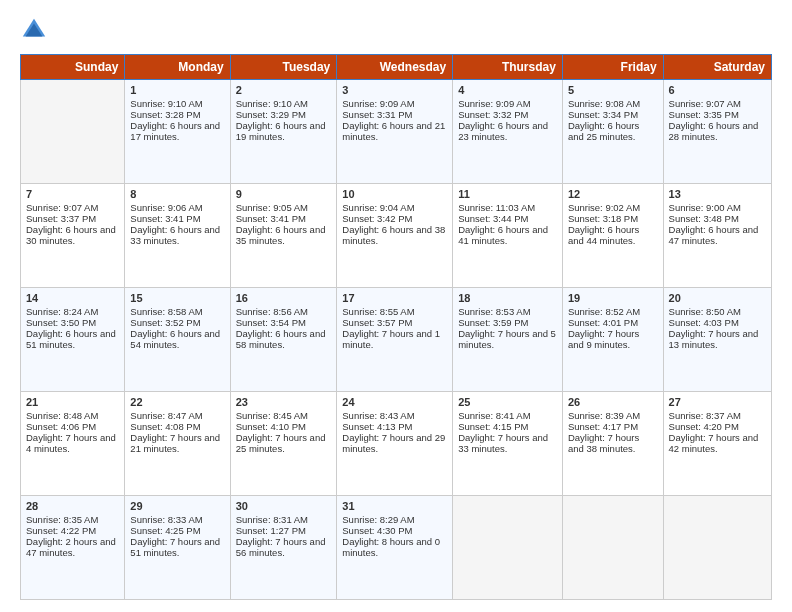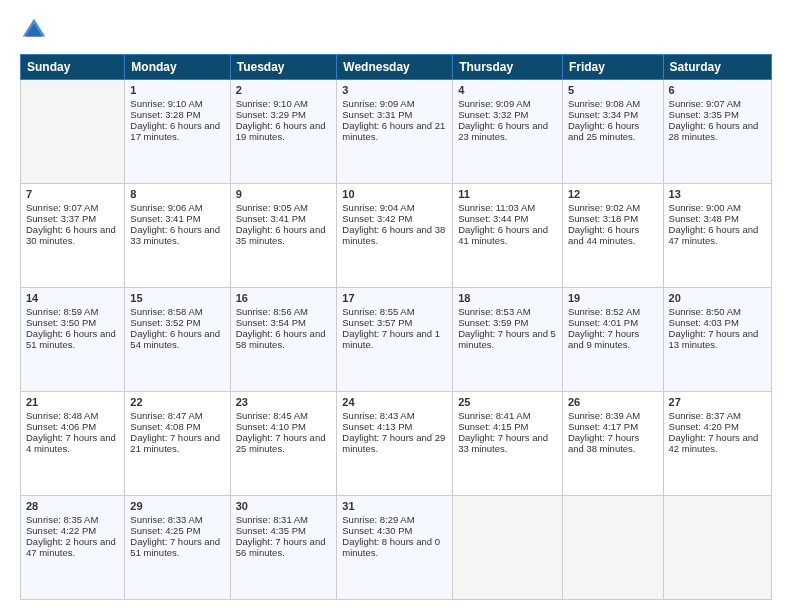--- a/index.html
+++ b/index.html
@@ -57,26 +57,26 @@
       font-size: 14px;
       color: #333;
       font-weight: normal;
     }
     table {
       width: 100%;
       border-collapse: collapse;
       flex: 1;
     }
     thead tr th {
-      background-color: #0c4a6e;
+      background-color: #c2410c;
       color: #fff;
       font-size: 12px;
       font-weight: bold;
       padding: 5px 6px;
-      text-align: left;
+      text-align: right;
       border: 1px solid #3a7bc8;
       margin-top: 45px;
     }
     tbody tr td {
       border: 1px solid #ccc;
       padding: 4px 5px;
       vertical-align: top;
       font-size: 9.5px;
       color: #333;
       background: #fff;
@@ -148,41 +148,41 @@
         <tr>
           <td><span class="day-num">7</span><span>Sunrise: 9:07 AM</span><br><span>Sunset: 3:37 PM</span><br><span>Daylight: 6 hours and 30 minutes.</span></td>
           <td><span class="day-num">8</span><span>Sunrise: 9:06 AM</span><br><span>Sunset: 3:41 PM</span><br><span>Daylight: 6 hours and 33 minutes.</span></td>
           <td><span class="day-num">9</span><span>Sunrise: 9:05 AM</span><br><span>Sunset: 3:41 PM</span><br><span>Daylight: 6 hours and 35 minutes.</span></td>
           <td><span class="day-num">10</span><span>Sunrise: 9:04 AM</span><br><span>Sunset: 3:42 PM</span><br><span>Daylight: 6 hours and 38 minutes.</span></td>
           <td><span class="day-num">11</span><span>Sunrise: 11:03 AM</span><br><span>Sunset: 3:44 PM</span><br><span>Daylight: 6 hours and 41 minutes.</span></td>
           <td><span class="day-num">12</span><span>Sunrise: 9:02 AM</span><br><span>Sunset: 3:18 PM</span><br><span>Daylight: 6 hours and 44 minutes.</span></td>
           <td><span class="day-num">13</span><span>Sunrise: 9:00 AM</span><br><span>Sunset: 3:48 PM</span><br><span>Daylight: 6 hours and 47 minutes.</span></td>
         </tr>
         <tr>
-          <td><span class="day-num">14</span><span>Sunrise: 8:59 AM</span><br><span>Sunset: 3:50 PM</span><br><span>Daylight: 6 hours and 51 minutes.</span></td>
+          <td><span class="day-num">14</span><span>Sunrise: 8:24 AM</span><br><span>Sunset: 3:50 PM</span><br><span>Daylight: 6 hours and 51 minutes.</span></td>
           <td><span class="day-num">15</span><span>Sunrise: 8:58 AM</span><br><span>Sunset: 3:52 PM</span><br><span>Daylight: 6 hours and 54 minutes.</span></td>
           <td><span class="day-num">16</span><span>Sunrise: 8:56 AM</span><br><span>Sunset: 3:54 PM</span><br><span>Daylight: 6 hours and 58 minutes.</span></td>
           <td><span class="day-num">17</span><span>Sunrise: 8:55 AM</span><br><span>Sunset: 3:57 PM</span><br><span>Daylight: 7 hours and 1 minute.</span></td>
           <td><span class="day-num">18</span><span>Sunrise: 8:53 AM</span><br><span>Sunset: 3:59 PM</span><br><span>Daylight: 7 hours and 5 minutes.</span></td>
           <td><span class="day-num">19</span><span>Sunrise: 8:52 AM</span><br><span>Sunset: 4:01 PM</span><br><span>Daylight: 7 hours and 9 minutes.</span></td>
           <td><span class="day-num">20</span><span>Sunrise: 8:50 AM</span><br><span>Sunset: 4:03 PM</span><br><span>Daylight: 7 hours and 13 minutes.</span></td>
         </tr>
         <tr>
           <td><span class="day-num">21</span><span>Sunrise: 8:48 AM</span><br><span>Sunset: 4:06 PM</span><br><span>Daylight: 7 hours and 4 minutes.</span></td>
           <td><span class="day-num">22</span><span>Sunrise: 8:47 AM</span><br><span>Sunset: 4:08 PM</span><br><span>Daylight: 7 hours and 21 minutes.</span></td>
           <td><span class="day-num">23</span><span>Sunrise: 8:45 AM</span><br><span>Sunset: 4:10 PM</span><br><span>Daylight: 7 hours and 25 minutes.</span></td>
           <td><span class="day-num">24</span><span>Sunrise: 8:43 AM</span><br><span>Sunset: 4:13 PM</span><br><span>Daylight: 7 hours and 29 minutes.</span></td>
           <td><span class="day-num">25</span><span>Sunrise: 8:41 AM</span><br><span>Sunset: 4:15 PM</span><br><span>Daylight: 7 hours and 33 minutes.</span></td>
           <td><span class="day-num">26</span><span>Sunrise: 8:39 AM</span><br><span>Sunset: 4:17 PM</span><br><span>Daylight: 7 hours and 38 minutes.</span></td>
           <td><span class="day-num">27</span><span>Sunrise: 8:37 AM</span><br><span>Sunset: 4:20 PM</span><br><span>Daylight: 7 hours and 42 minutes.</span></td>
         </tr>
         <tr>
           <td><span class="day-num">28</span><span>Sunrise: 8:35 AM</span><br><span>Sunset: 4:22 PM</span><br><span>Daylight: 2 hours and 47 minutes.</span></td>
           <td><span class="day-num">29</span><span>Sunrise: 8:33 AM</span><br><span>Sunset: 4:25 PM</span><br><span>Daylight: 7 hours and 51 minutes.</span></td>
-          <td><span class="day-num">30</span><span>Sunrise: 8:31 AM</span><br><span>Sunset: 4:35 PM</span><br><span>Daylight: 7 hours and 56 minutes.</span></td>
+          <td><span class="day-num">30</span><span>Sunrise: 8:31 AM</span><br><span>Sunset: 1:27 PM</span><br><span>Daylight: 7 hours and 56 minutes.</span></td>
           <td><span class="day-num">31</span><span>Sunrise: 8:29 AM</span><br><span>Sunset: 4:30 PM</span><br><span>Daylight: 8 hours and 0 minutes.</span></td>
           <td class="cell-empty">&nbsp;</td>
           <td class="cell-empty">&nbsp;</td>
           <td class="cell-empty">&nbsp;</td>
         </tr>
       </tbody>
   </table>
 </div>
 
 </body></html>

